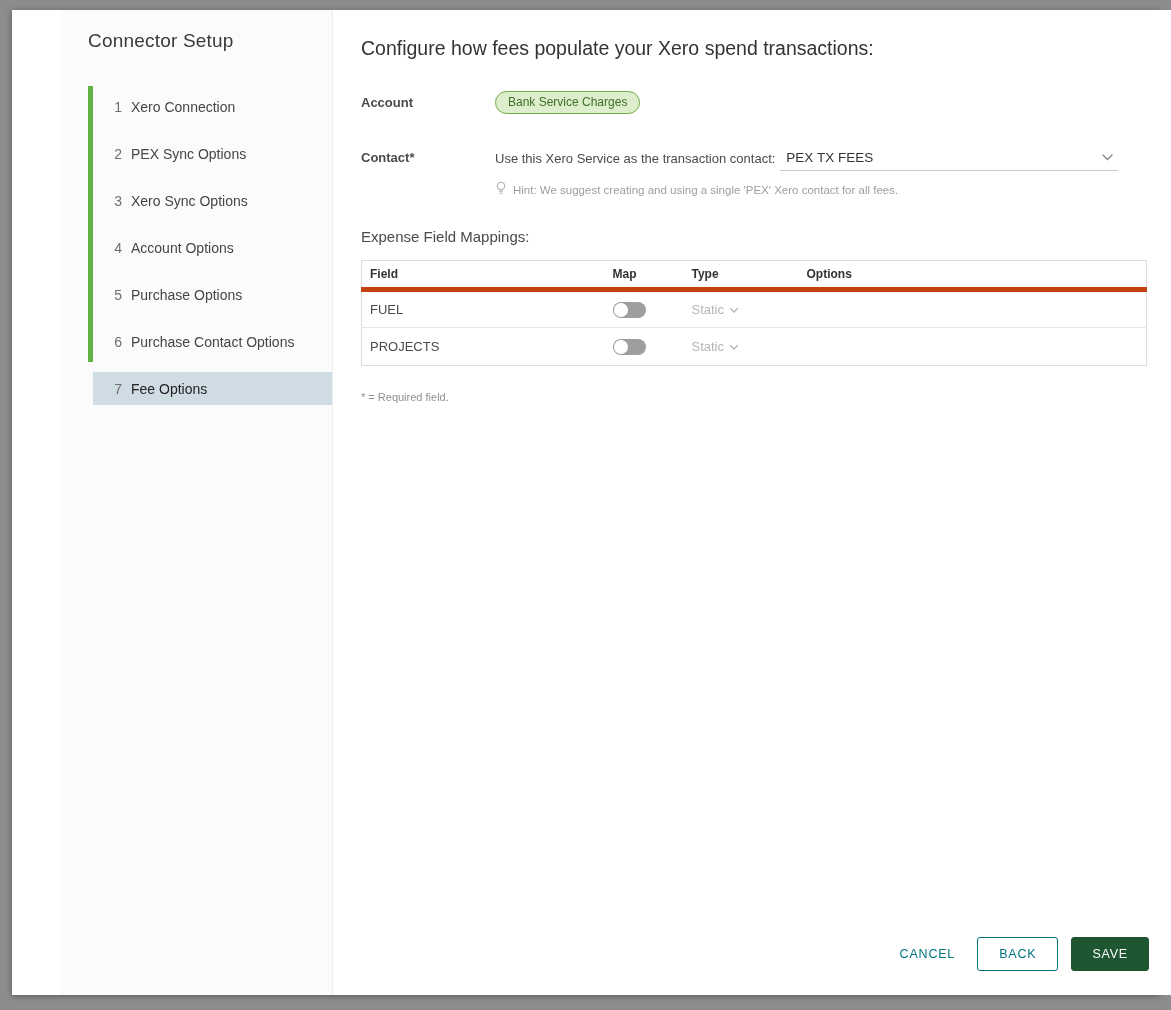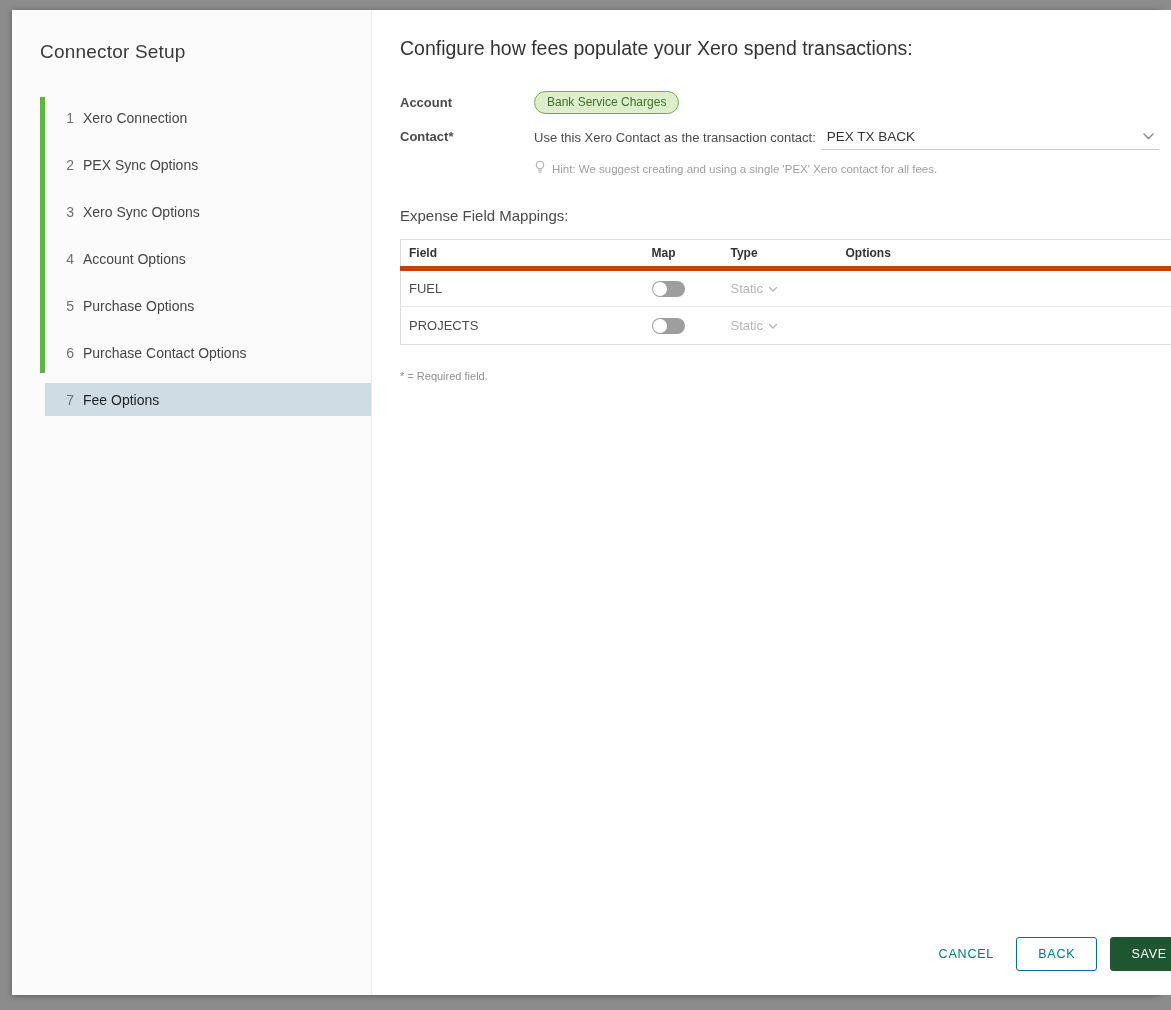--- a/index.html
+++ b/index.html
@@ -13,24 +13,25 @@
   }
   .card {
     position: absolute; left: 12px; top: 10px;
     width: 1148px; height: 985px;
     background: #ffffff;
     display: flex;
     box-shadow: 0 1px 6px rgba(0,0,0,0.35);
   }
   
   .sidebar {
-    width: 360px; flex-shrink: 0;
+    width: 273px; flex-shrink: 0;
     background: #fbfbfb;
     border-right: 1px solid #ececec;
-    padding-top: 31px;
+    padding-top: 20px;
+    margin-left: 48px;
   }
   .sidebar-title {
     margin: 0 0 0 28px;
     font-size: 19px; font-weight: 400;
     color: #3a3a3a; letter-spacing: .2px;
   }
   .steps { position: relative; margin-top: 31px; }
   .progress-bar {
     position: absolute; left: 28px; top: 3px;
     width: 5px; height: 276px;
@@ -54,21 +55,21 @@
   .content {
     flex: 1; position: relative;
     background: #ffffff;
     padding: 27px 31px 0 28px;
   }
   .page-heading {
     margin: 0; font-size: 19.5px; font-weight: 400; color: #333333;
   }
   .form-row { display: flex; align-items: center; }
   .row-account { margin-top: 31px; }
-  .row-contact { margin-top: 15px; align-items: flex-start; }
+  .row-contact { margin-top: 36px; align-items: flex-start; }
   .form-label {
     width: 134px; flex-shrink: 0;
     font-size: 13px; font-weight: 700; color: #4a4a4a;
   }
   .badge {
     display: inline-block;
     background: #ddeecd;
     border: 1px solid #74ab49;
     border-radius: 12px;
     padding: 3px 12px 4px;
@@ -205,23 +206,23 @@
 
     <div class="form-row row-account">
       <div class="form-label">Account</div>
       <span class="badge">Bank Service Charges</span>
     </div>
 
     <div class="form-row row-contact">
       <div class="form-label">Contact*</div>
       <div class="contact-field">
         <div class="contact-line">
-          <span class="contact-desc">Use this Xero Contact as the transaction contact:</span>
+          <span class="contact-desc">Use this Xero Service as the transaction contact:</span>
           <span class="select-box">
-            <span>PEX TX BACK</span>
+            <span>PEX TX FEES</span>
             <span>
               <svg width="13" height="9" viewBox="0 0 13 9">
                   <path d="M2 2l4.5 4.5L11 2" stroke="#8a8a8a" stroke-width="1.4" fill="none" stroke-linecap="round"></path>
                 </svg>
             </span>
           </span>
         </div>
         <div class="hint">
           <span>
             <svg width="12" height="15" viewBox="0 0 12 15">

